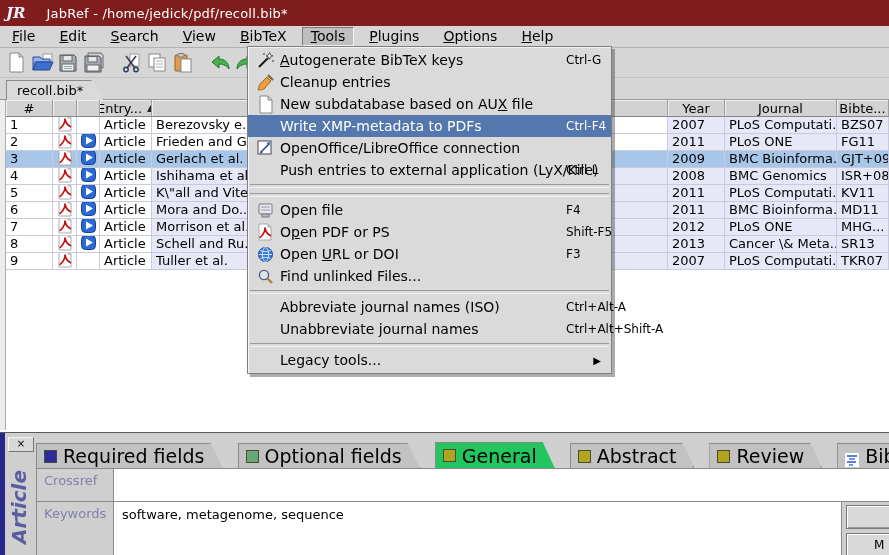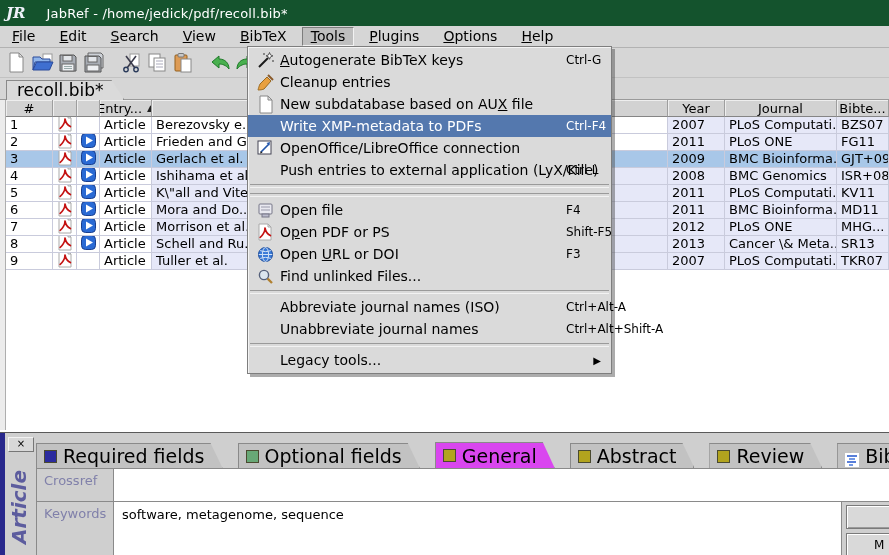--- a/index.html
+++ b/index.html
@@ -1,21 +1,21 @@
 <!DOCTYPE html>
 <html><head>
 <meta charset="utf-8">
 <style>
   html,body{margin:0;padding:0;}
   body{width:889px;height:555px;position:relative;overflow:hidden;background:#fff;
        font-family:"DejaVu Sans","Liberation Sans",sans-serif;color:#000;}
   u{text-decoration:underline;}
 
   
-  .titlebar{position:absolute;left:0;top:0;width:889px;height:26px;background:#14532d;
+  .titlebar{position:absolute;left:0;top:0;width:889px;height:26px;background:#7f1d1d;
             color:#fff;display:flex;align-items:center;}
   .logo{margin:0 9px 0 6px;font-family:"DejaVu Serif","Liberation Serif",serif;
         font-style:italic;font-weight:bold;font-size:15px;color:#eef2fa;}
   .title{font-size:13px;letter-spacing:.2px;padding-left:12px;}
 
   
   .menubar{position:absolute;left:0;top:26px;width:889px;height:22px;background:#d6d6d6;
            display:flex;align-items:center;font-size:14px;border-bottom:1px solid #b2b2b2;box-sizing:border-box;}
   .mbitem{padding:1px 9px 2px;margin:0 3px;white-space:nowrap;}
   .mbitem.pressed{background:#bfbfbf;border:1px solid;border-color:#7d7d7d #f2f2f2 #f2f2f2 #7d7d7d;padding:0 8px 1px;}
@@ -26,21 +26,21 @@
   .tbgroup{display:flex;align-items:center;margin-right:11px;}
   .tbgroup:first-child{margin-left:3px;}
   .tbicon{width:26px;height:24px;display:flex;align-items:center;justify-content:center;}
 
   
   .tabstrip{position:absolute;left:0;top:78px;width:889px;height:22px;background:#d6d6d6;
             border-bottom:1px solid #9a9a9a;box-sizing:border-box;}
   .filetab{position:absolute;left:6px;top:2px;height:20px;padding:0 20px 0 10px;background:#dadada;
            border:1px solid #8a8a8a;border-bottom:none;box-sizing:border-box;
            clip-path:polygon(0 0,calc(100% - 13px) 0,100% 100%,0 100%);
-           font-size:17px;line-height:19px;}
+           font-size:13px;line-height:19px;}
 
   
   .sliver{position:absolute;left:0;top:100px;width:6px;height:332px;background:#ececec;border-right:1px solid #aeaeae;box-sizing:border-box;}
   .tbl{position:absolute;left:6px;top:100px;width:883px;display:grid;
        grid-template-columns:47px 24px 23px 52px 516px 57px 112px 52px;}
   .th{height:17px;background:#d2d2d2;border-right:1px solid #9e9e9e;border-bottom:1px solid #858585;
       font-size:13px;display:flex;align-items:center;justify-content:center;box-sizing:border-box;
       white-space:nowrap;overflow:hidden;box-shadow:inset 1px 1px 0 #eee;}
   .sortarrow{font-size:9px;margin-left:5px;color:#222;}
   .td{height:17px;font-size:13px;line-height:16px;white-space:nowrap;overflow:hidden;
@@ -68,21 +68,21 @@
           border-top:1px solid #5a5a5a;box-sizing:border-box;box-shadow:0 -2px 0 #fff;}
   .accent{position:absolute;left:0;top:0;width:5px;height:122px;background:#28288c;}
   .closebtn{position:absolute;left:8px;top:4px;width:26px;height:15px;background:#d8d8d8;
             border:1px solid;border-color:#f2f2f2 #777 #777 #f2f2f2;font-size:10px;line-height:12px;text-align:center;box-sizing:border-box;}
   .etype{position:absolute;left:3px;top:28px;width:33px;height:92px;display:flex;align-items:center;justify-content:center;overflow:visible;}
   .etype span{transform:rotate(-90deg);font-weight:bold;font-style:italic;font-size:20px;color:#5c5c9e;white-space:nowrap;}
   .etabs{position:absolute;left:36px;top:9px;height:26px;display:flex;align-items:flex-end;}
   .etab{height:25px;display:flex;align-items:center;padding:0 17px 0 7px;background:#c2c2c2;
         border:1px solid #8a8a8a;border-bottom:none;box-sizing:border-box;margin-right:15px;
         clip-path:polygon(0 0,calc(100% - 12px) 0,100% 100%,0 100%);font-size:19px;white-space:nowrap;}
-  .etab.active{background:#d946ef;height:26px;}
+  .etab.active{background:#22c55e;height:26px;}
   .sq{width:13px;height:13px;border:1px solid #4a4a30;margin-right:6px;box-sizing:border-box;flex:0 0 13px;}
   .srcicon{width:14px;height:14px;margin-right:6px;flex:0 0 14px;}
   .efields{position:absolute;left:36px;top:35px;width:853px;height:88px;background:#cfcfcf;
            border:1px solid #8a8a8a;border-right:none;box-sizing:border-box;overflow:hidden;}
   .flabel{position:absolute;left:0;width:77px;font-size:13px;color:#8080aa;padding:4px 0 0 7px;
           box-sizing:border-box;border-right:1px solid #8a8a8a;}
   .finput{position:absolute;background:#fff;font-size:13px;padding:5px 8px;box-sizing:border-box;}
   .fbtn{position:absolute;width:80px;height:24px;background:#d9d9d9;border:1px solid #7a7a7a;
         box-shadow:inset 1px 1px 0 #fff,inset -1px -1px 0 #9a9a9a;font-size:12px;
         padding:4px 0 0 27px;box-sizing:border-box;}

